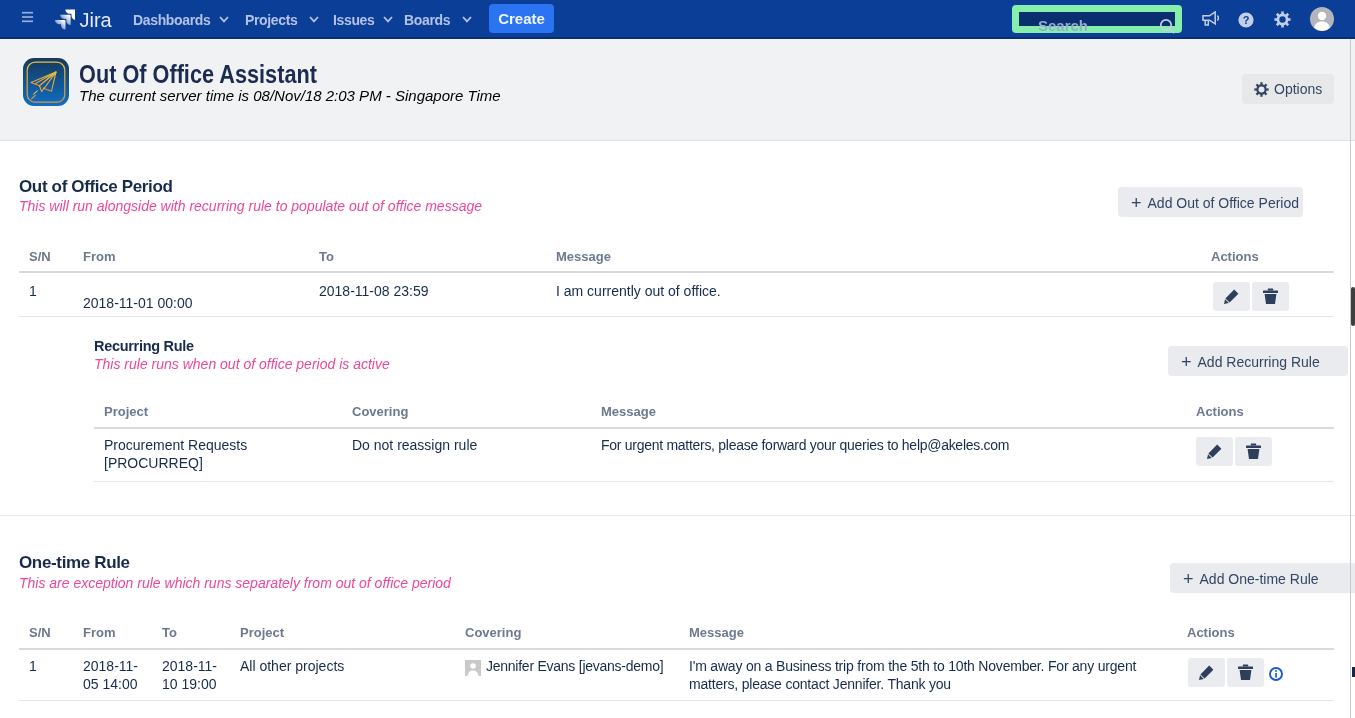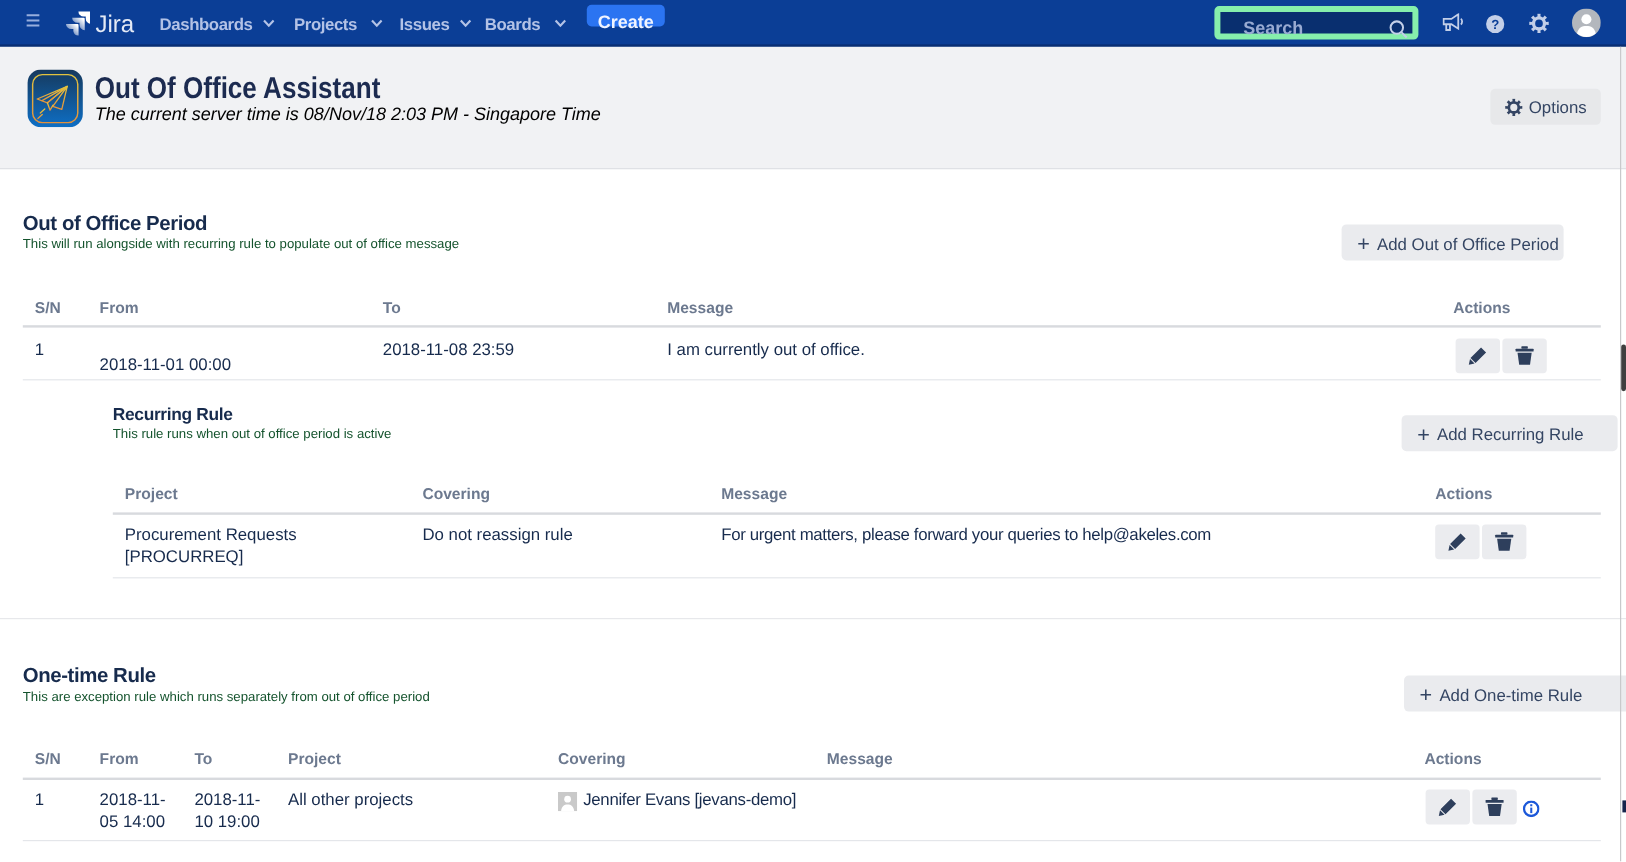--- a/index.html
+++ b/index.html
@@ -5,41 +5,41 @@
 * { margin:0; padding:0; box-sizing:border-box; }
 html,body { width:1355px; height:718px; overflow:hidden; background:#fff;
   font-family:"Liberation Sans", sans-serif; }
 .abs { position:absolute; }
 #page { position:relative; width:1355px; height:718px; }
 
 
 #nav { position:absolute; left:0; top:0; width:1355px; height:39px;
   background:#0b3e96; border-bottom:2px solid #092e72; }
 .navitem { position:absolute; color:#b3c2e6; font-size:14px; font-weight:700; letter-spacing:-0.35px; top:12px; }
-#createbtn { position:absolute; left:489px; top:4px; width:65px; height:18px;
+#createbtn { position:absolute; left:489px; top:4px; width:65px; height:29px;
   background:#2b74f1; border-radius:4px; color:#f0f4ff; font-size:15px; font-weight:700;
   text-align:center; line-height:30px; }
 #searchbox { position:absolute; left:1012px; top:5px; width:170px; height:28px;
-  background:#092f6f; border:5px solid #86efac; border-radius:4px; }
+  background:#092f6f; border:7px solid #86efac; border-radius:4px; }
 #searchbox span { position:absolute; left:19px; top:5px; color:#98abd2; font-size:15px; font-weight:700; }
 
 
 #header { position:absolute; left:0; top:39px; width:1355px; height:102px;
   background:#f1f2f4; border-bottom:1px solid #dfe1e5; }
 #appicon { position:absolute; left:22px; top:19px; width:48px; height:48px; }
 #title { position:absolute; left:79px; top:20.6px; color:#1c2b50; font-size:25px; font-weight:700; transform:scaleX(0.868); transform-origin:left top; white-space:nowrap; }
 #subtitle { position:absolute; left:79px; top:48px; color:#000000; font-size:15px; font-style:italic; }
 #optionsbtn { position:absolute; left:1242px; top:35px; width:92px; height:30px;
   background:#e7e8ea; border-radius:4px; color:#344563; font-size:14px; }
 #optionsbtn span { position:absolute; left:32px; top:7px; }
 
 
 .h2 { position:absolute; color:#172b4d; font-size:17px; font-weight:700; letter-spacing:-0.35px;text-align:center; }
 .h3 { position:absolute; color:#172b4d; font-size:14.5px; font-weight:700; letter-spacing:-0.3px; }
-.subt { position:absolute; color:#14532d; font-size:11px; }
+.subt { position:absolute; color:#ec4899; font-size:14px; font-style:italic; }
 .addbtn { position:absolute; height:30px; background:#eaebee; border-radius:4px;
   color:#344563; font-size:14px; line-height:30px; text-align:left; padding-left:13px; }
 .addbtn .plus { font-size:18px; font-weight:400; margin-right:6px; position:relative; top:1px; }
 
 
 .th { position:absolute; color:#6c798f; font-size:13px; font-weight:700; }
 .td { position:absolute; color:#172b4d; font-size:14px; line-height:18px; }
 .hline { position:absolute; height:1px; background:#e4e6ea; }
 .hline2 { position:absolute; height:2px; background:#d8dade; }
 .actbtn { position:absolute; width:37px; height:29px; background:#ebecef; border-radius:3px; }
@@ -238,20 +238,21 @@
   <div class="td" style="left:29px;top:657px">1</div>
   <div class="td" style="left:83px;top:657px;width:62px">2018-11-05 14:00</div>
   <div class="td" style="left:162px;top:657px;width:62px">2018-11-10 19:00</div>
   <div class="td" style="left:240px;top:657px">All other projects</div>
   <svg class="abs" style="left:465px;top:660px" width="16" height="16">
     <rect width="16" height="16" fill="#c9c9c9"></rect>
     <circle cx="8" cy="6" r="2.8" fill="#fff"></circle>
     <path d="M2.5 16 C3 11.8 5.2 10.4 8 10.4 C10.8 10.4 13 11.8 13.5 16 Z" fill="#fff"></path>
   </svg>
   <div class="td" style="left:486px;top:657px;letter-spacing:-0.25px">Jennifer Evans [jevans-demo]</div>
+  <div class="td" style="left:689px;top:657px;white-space:nowrap;letter-spacing:-0.2px">I'm away on a Business trip from the 5th to 10th November. For any urgent<br>matters, please contact Jennifer. Thank you</div>
   <div class="actbtn" style="left:1188px;top:658px">
     <svg width="17" height="17" viewBox="0 0 17 17">
         <g fill="#2e3f5c">
           <path d="M11.2 1.6 L15.4 5.8 L6.6 14.6 L2.4 10.4 Z M2 11.2 L5.8 15 L1 16 Z"></path>
         </g>
       </svg>
   </div>
   <div class="actbtn" style="left:1227px;top:658px">
     <svg width="17" height="17" viewBox="0 0 17 17">
         <g fill="#2e3f5c">

